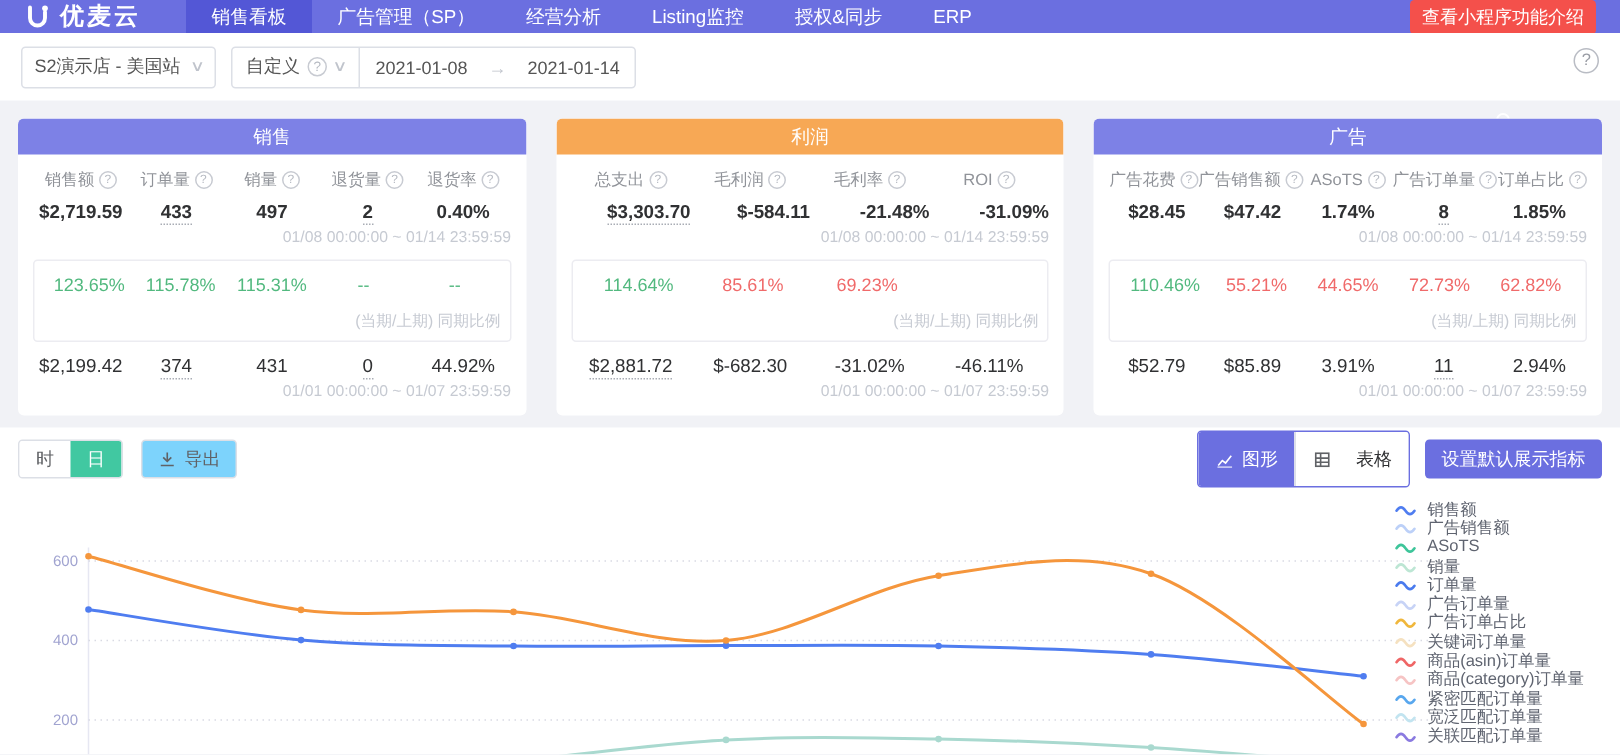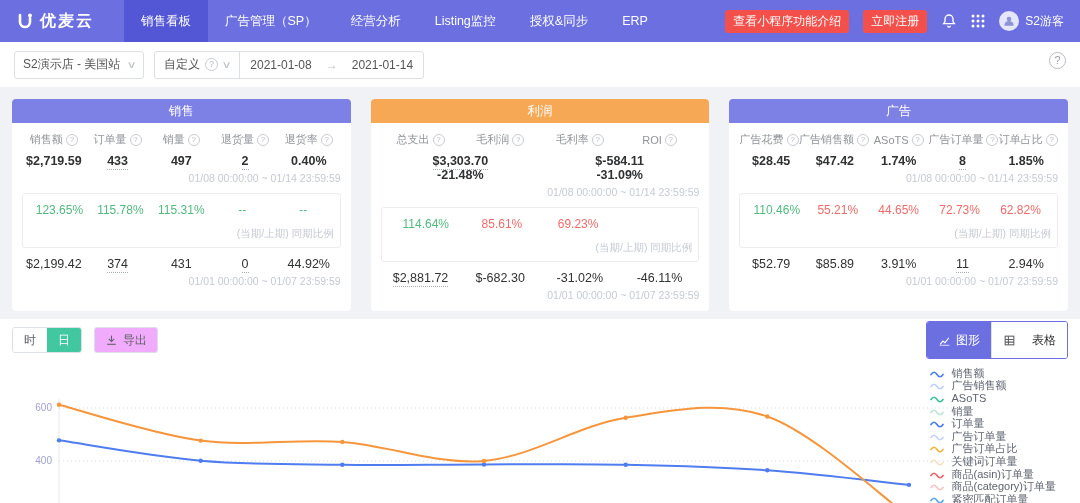--- a/index.html
+++ b/index.html
@@ -4,26 +4,26 @@
 <style>
   * { margin:0; padding:0; box-sizing:border-box; }
   html,body { width:1080px; height:503px; overflow:hidden; }
   body {
     font-family:"Liberation Sans","DejaVu Sans",sans-serif;
     font-size:12px; color:#333; background:#f1f2f6;
     display:flex; flex-direction:column;
   }
 
   
-  .topnav { height:42px; background:#6b6fe0; display:flex; align-items:stretch; color:#fff; flex-shrink:0; padding-left:16px; }
+  .topnav { height:22px; background:#6b6fe0; display:flex; align-items:stretch; color:#fff; flex-shrink:0; padding-left:16px; }
   .logo { display:flex; align-items:center; gap:6px; margin-right:30px; font-size:16px; font-weight:bold; letter-spacing:2px; }
   .nav-items { display:flex; align-items:stretch; }
   .nav-item { display:flex; align-items:center; padding:0 17px; font-size:12.5px; cursor:pointer; white-space:nowrap; }
   .nav-item.active { background:#5357d6; }
-  .nav-right { margin-left:auto; display:flex; align-items:center; gap:14px; padding-right:16px; }
+  .nav-right { margin-left:auto; display:flex; align-items:center; gap:14px; padding-right:16px;flex-direction:column; }
   .red-btn { background:#f4504b; color:#fff; font-size:12px; padding:3px 8px; border-radius:3px; cursor:pointer; white-space:nowrap; }
   .icon-btn { display:flex; align-items:center; cursor:pointer; }
   .avatar { width:20px; height:20px; border-radius:50%; background:#e4e6fb; display:flex; align-items:center; justify-content:center; }
   .username { font-size:12px; display:flex; align-items:center; gap:6px; cursor:pointer; }
 
   
   .filterbar { height:45px; background:#fff; display:flex; align-items:center; padding:0 14px; position:relative; flex-shrink:0; }
   .select-box { width:130px; height:28px; border:1px solid #dcdfe6; border-radius:3px; display:flex; align-items:center; justify-content:space-between; padding:0 8px; color:#555; cursor:pointer; background:#fff; }
   .chev { color:#c0c4cc; font-size:10px; transform:scaleX(1.4); }
   .date-widget { margin-left:10px; height:28px; border:1px solid #dcdfe6; border-radius:3px; display:flex; align-items:center; color:#555; background:#fff; }
@@ -51,21 +51,21 @@
   .c-green { color:#52b97f; }
   .c-red { color:#f06a6a; }
 
   
   .bottom-section { background:#fff; margin-top:8px; flex:1; padding:8px 12px 0; position:relative; overflow:hidden; }
   .toolbar { display:flex; align-items:center; height:26px; }
   .seg-group { display:flex; border:1px solid #dcdfe6; border-radius:3px; overflow:hidden; height:26px; }
   .seg-btn { width:34px; display:flex; align-items:center; justify-content:center; background:#fff; color:#606266; cursor:pointer; }
   .seg-btn + .seg-btn { border-left:1px solid #dcdfe6; }
   .seg-btn.active-green { background:#41c8a1; color:#fff; border-left:none; }
-  .tool-btn { margin-left:12px; border:1px solid #dcdfe6; border-radius:3px; height:26px; display:flex; align-items:center; gap:5px; padding:0 10px; color:#606266; background:#f0abfc; cursor:pointer;justify-content:center; }
+  .tool-btn { margin-left:12px; border:1px solid #dcdfe6; border-radius:3px; height:26px; display:flex; align-items:center; gap:5px; padding:0 10px; color:#606266; background:#7dd3fc; cursor:pointer;justify-content:center; }
   .toolbar-right { margin-left:auto; display:flex; align-items:center; gap:10px; }
   .view-seg { display:flex; border-radius:3px; overflow:hidden; height:38px; border:1px solid #6b6fe0; }
   .view-btn { display:flex; align-items:center; gap:5px; padding:0 11px; cursor:pointer; }
   .view-btn.active { background:#6b6fe0; color:#fff; }
   .view-btn.plain { background:#fff; color:#303133; border-left:1px solid #dcdfe6;gap:16px; }
   .purple-btn { background:#6b6fe0; color:#fff; height:26px; display:flex; align-items:center; padding:0 11px; border-radius:3px; cursor:pointer; }
 
   
   .chart-region { position:relative; margin-top:10px; height:178px; }
   .chart-svg { position:absolute; left:0; top:0; }
@@ -213,21 +213,21 @@
           </div>
           <div class="col-label">
             <span>毛利率</span>
             <span class="q-icon">?</span>
           </div>
           <div class="col-label">
             <span>ROI</span>
             <span class="q-icon">?</span>
           </div>
         </div>
-        <div class="p-grid vals-cur" style="grid-template-columns: repeat(2, 1fr);">
+        <div class="p-grid vals-cur" style="grid-template-columns: repeat(4, 1fr); text-align: right;">
           <div><span class="dotted">$3,303.70</span></div>
           <div><span>$-584.11</span></div>
           <div><span>-21.48%</span></div>
           <div><span>-31.09%</span></div>
         </div>
         <div class="period">01/08 00:00:00  ~  01/14 23:59:59</div>
         <div class="cmp-box">
           <div class="p-grid cmp-vals" style="grid-template-columns: repeat(4, 1fr);">
             <div class="c-green">114.64%</div>
             <div class="c-red">85.61%</div>
@@ -325,20 +325,21 @@
           <span>图形</span>
         </div>
         <div class="view-btn plain">
           <svg width="13" height="13" viewBox="0 0 24 24" fill="none" stroke="#606266" stroke-width="2">
             <rect x="4" y="4" width="16" height="16"></rect>
               <path d="M4 10h16M4 15h16M10 4v16"></path>
           </svg>
           <span>表格</span>
         </div>
       </div>
+      <div class="purple-btn">设置默认展示指标</div>
     </div>
   </div>
 
   <div class="chart-region">
     <svg class="chart-svg" id="chart" width="945" height="178" viewBox="0 0 945 178">
         <line x1="47" y1="36" x2="47" y2="178" stroke="#e6e7f2" stroke-width="1"></line>
         <line x1="47" y1="151" x2="940" y2="151" stroke="#d9dae3" stroke-width="1" stroke-dasharray="1,3"></line>
         <text x="40" y="154" text-anchor="end" font-size="10" fill="#a0a3d0" font-family="Liberation Sans, DejaVu Sans, sans-serif">200</text>
         <line x1="47" y1="98" x2="940" y2="98" stroke="#d9dae3" stroke-width="1" stroke-dasharray="1,3"></line>
         <text x="40" y="101" text-anchor="end" font-size="10" fill="#a0a3d0" font-family="Liberation Sans, DejaVu Sans, sans-serif">400</text>

